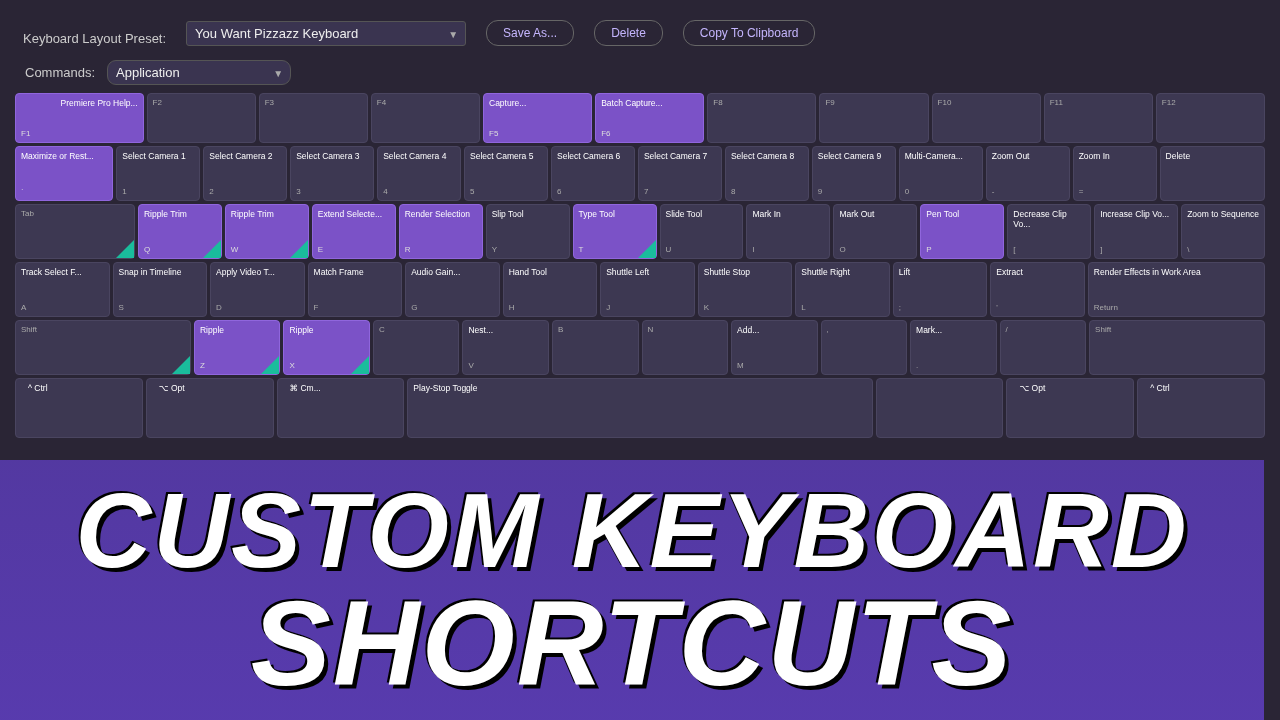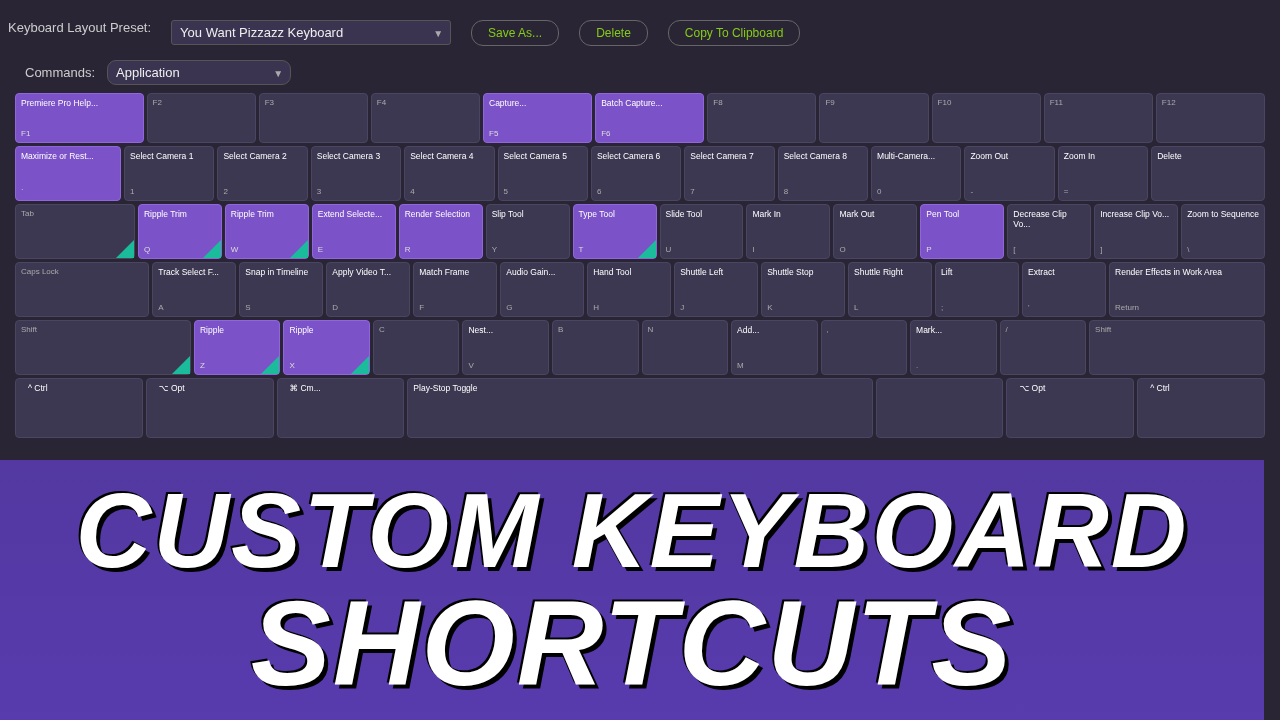--- a/index.html
+++ b/index.html
@@ -7,23 +7,23 @@
       width: 1280px;
       height: 720px;
       background: #2a2535;
       font-family: Arial, sans-serif;
       overflow: hidden;
       position: relative;
     }
 
     
     .top-bar {
-      padding: 20px 8px 10px;
+      padding: 20px 23px 10px;
       display: flex;
-      align-items: flex-start;
+      align-items: flex-end;
       gap: 20px;
       flex-wrap: wrap;
     }
     .label-text {
       color: #ccc;
       font-size: 13px;
       white-space: nowrap;
     }
     .dropdown {
       background: #3a3450;
@@ -44,21 +44,21 @@
       right: 8px;
       top: 50%;
       transform: translateY(-50%);
       color: #aaa;
       pointer-events: none;
       font-size: 10px;
     }
     .btn {
       background: transparent;
       border: 1px solid #666;
-      color: #84cc16;
+      color: #c4b5fd;
       padding: 5px 16px;
       border-radius: 12px;
       font-size: 12px;
       cursor: pointer;
     }
 
     .commands-row {
       padding: 4px 25px 8px;
       display: flex;
       align-items: center;
@@ -184,21 +184,21 @@
     <select class="dropdown" style="width:184px;border-radius:9px;">
       <option>Application</option>
     </select>
     <span class="dropdown-arrow">▼</span>
   </div>
 </div>
 
 <div class="keyboard-container">
 
   <div class="key-row">
-    <div class="key fn-key purple" style="flex:1.2;">
+    <div class="key fn-key purple" style="flex:1.2;align-items:flex-end;">
       <span class="key-label">Premiere Pro Help...</span>
       <span class="key-shortcut">F1</span>
     </div>
     <div class="key fn-key">
         <span class="key-shortcut">F2</span>
       </div>
     <div class="key fn-key">
         <span class="key-shortcut">F3</span>
       </div>
     <div class="key fn-key">
@@ -260,20 +260,24 @@
     </div>
     <div class="key">
       <span class="key-label">Select Camera 7</span>
       <span class="key-shortcut">7</span>
     </div>
     <div class="key">
       <span class="key-label">Select Camera 8</span>
       <span class="key-shortcut">8</span>
     </div>
     <div class="key">
+      <span class="key-label">Select Camera 9</span>
+      <span class="key-shortcut">9</span>
+    </div>
+    <div class="key">
       <span class="key-label">Multi-Camera...</span>
       <span class="key-shortcut">0</span>
     </div>
     <div class="key">
       <span class="key-label">Zoom Out</span>
       <span class="key-shortcut">-</span>
     </div>
     <div class="key">
       <span class="key-label">Zoom In</span>
       <span class="key-shortcut">=</span>
@@ -336,23 +340,20 @@
       <span class="key-label">Increase Clip Vo...</span>
       <span class="key-shortcut">]</span>
     </div>
     <div class="key">
       <span class="key-label">Zoom to Sequence</span>
       <span class="key-shortcut">\</span>
     </div>
   </div>
 
   <div class="key-row">
-    <div class="key" style="flex:1.7;">
-      <span class="key-shortcut">Caps Lock</span>
-    </div>
     <div class="key">
       <span class="key-label">Track Select F...</span>
       <span class="key-shortcut">A</span>
     </div>
     <div class="key">
       <span class="key-label">Snap in Timeline</span>
       <span class="key-shortcut">S</span>
     </div>
     <div class="key">
       <span class="key-label">Apply Video T...</span>

